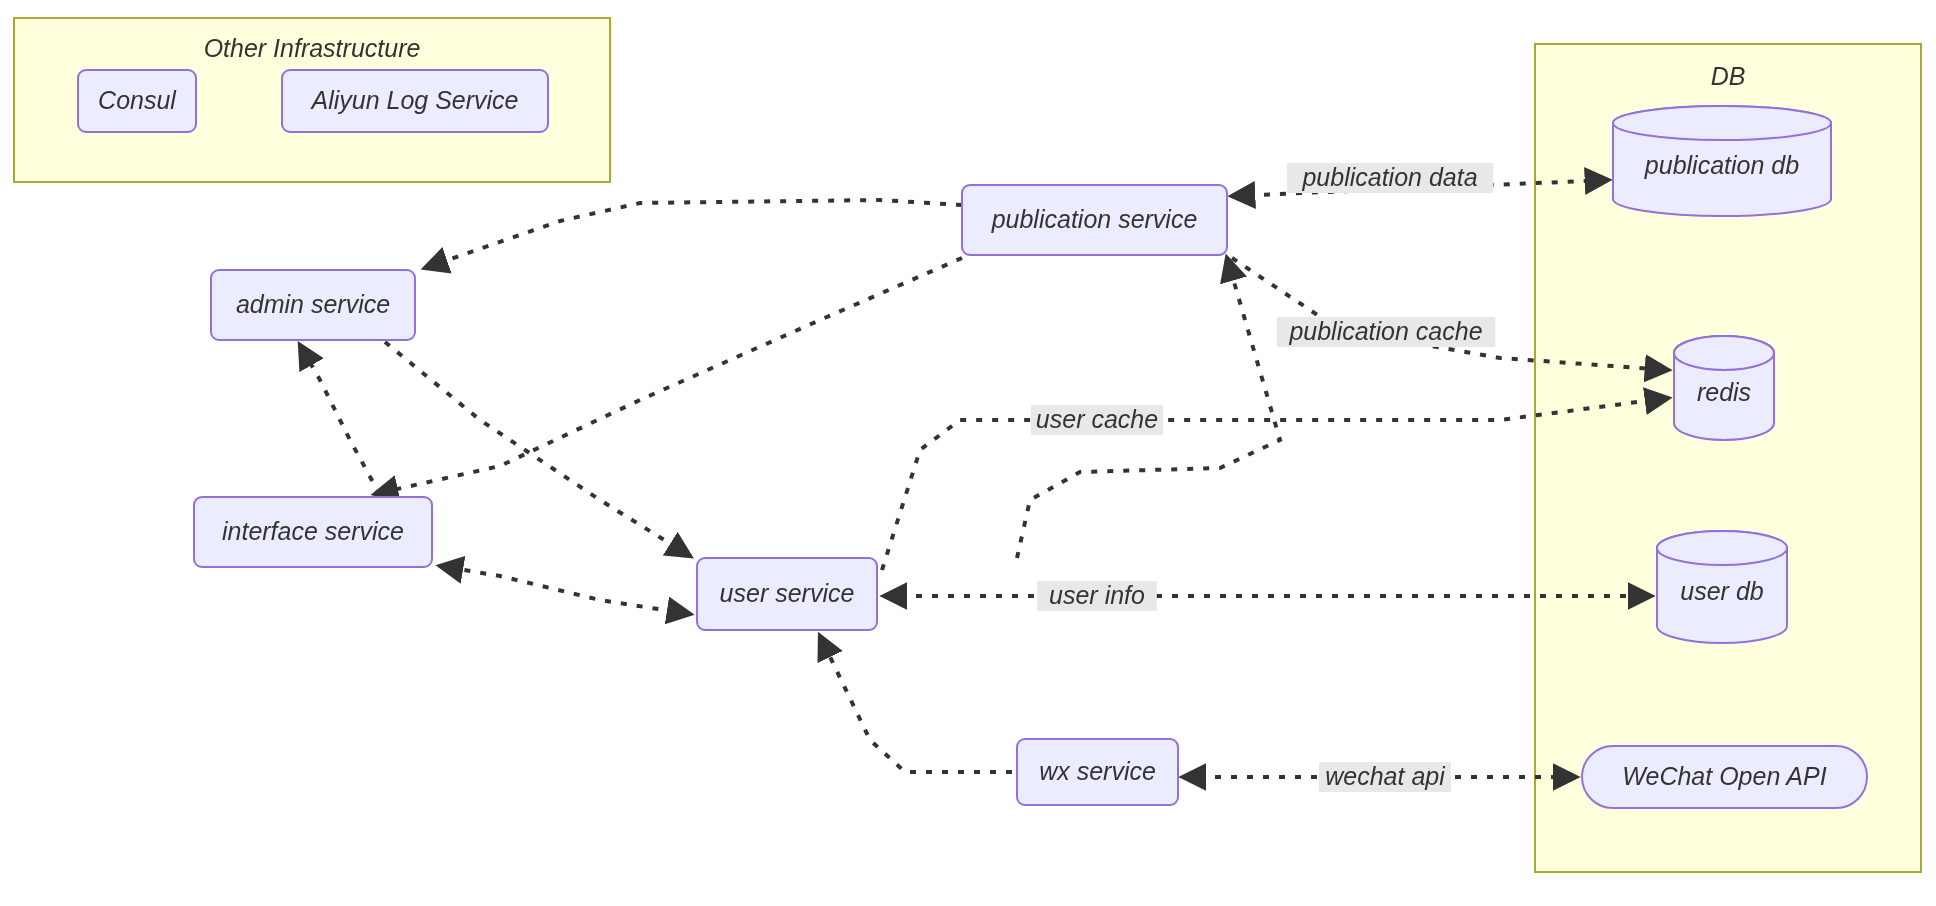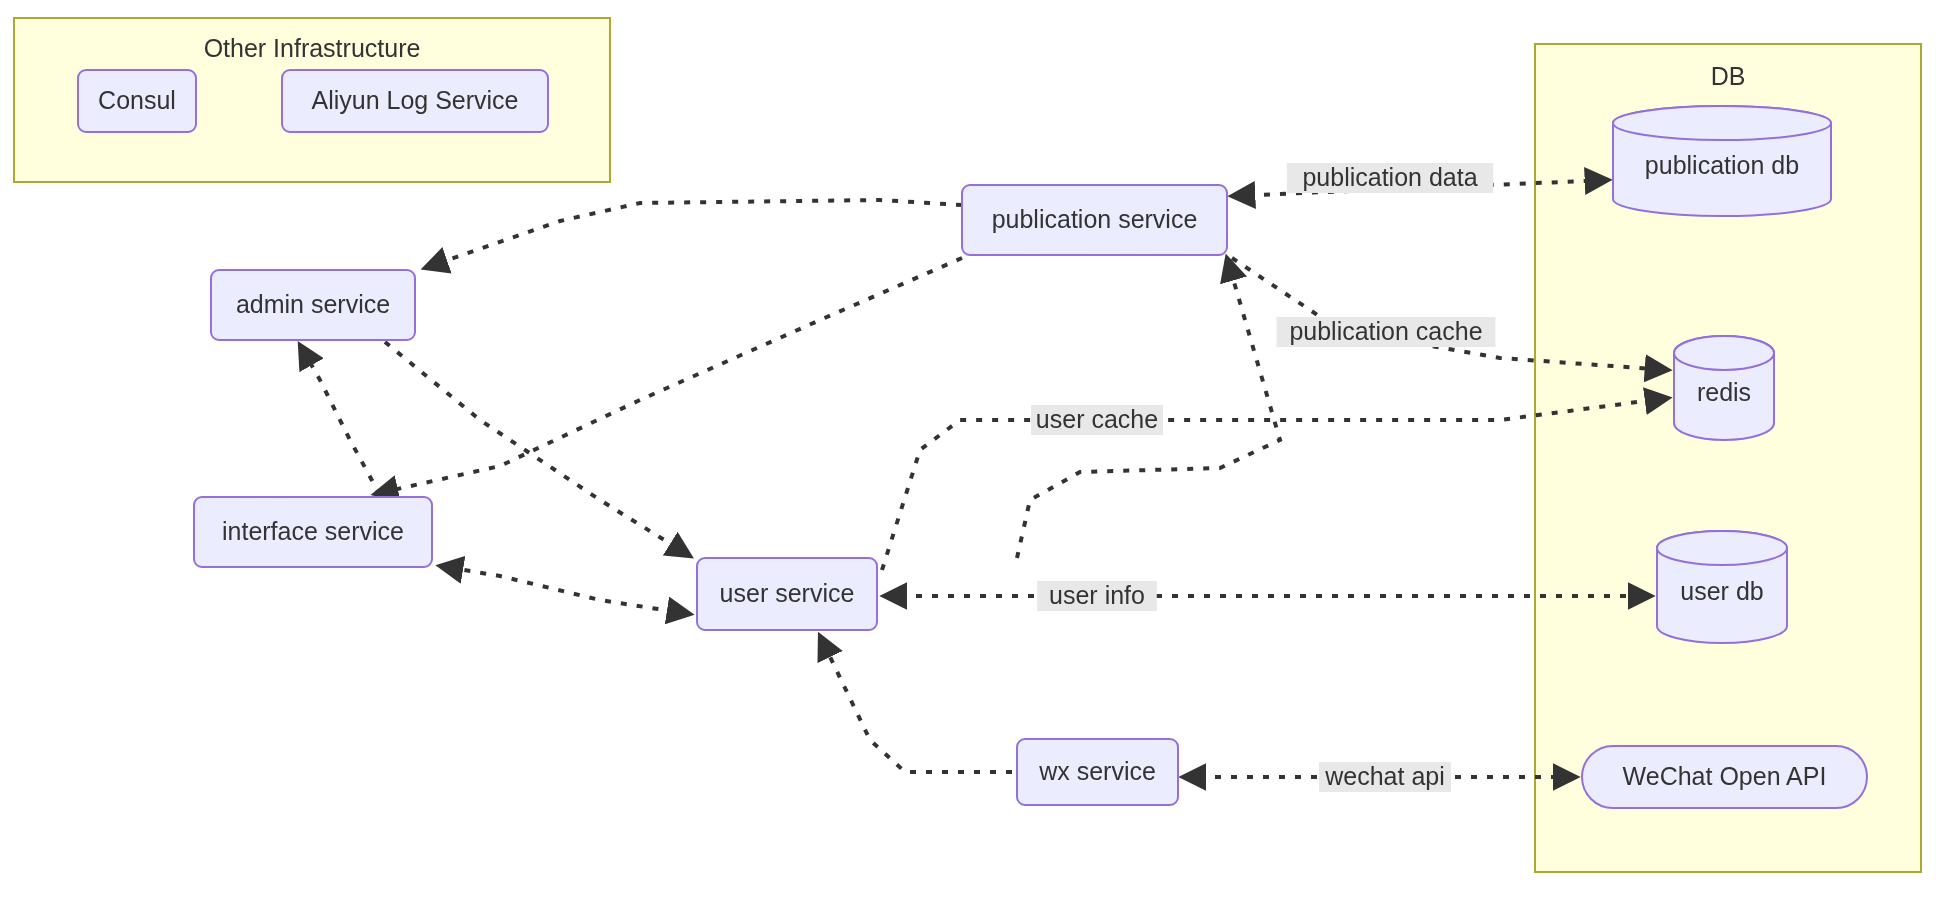--- a/index.html
+++ b/index.html
@@ -10,20 +10,21 @@
   body {
     width: 1936px;
     height: 906px;
     font-family: "Liberation Sans", sans-serif;
     overflow: hidden;
   }
   #diagram-root {
     position: relative;
     width: 1936px;
     height: 778px;
+    font-style: italic;
   }
   svg#flowchart {
     display: block;
     width: 1936px;
     height: 906px;
   }
   .cluster-rect {
     fill: #ffffde;
     stroke: #aaaa33;
     stroke-width: 2px;

